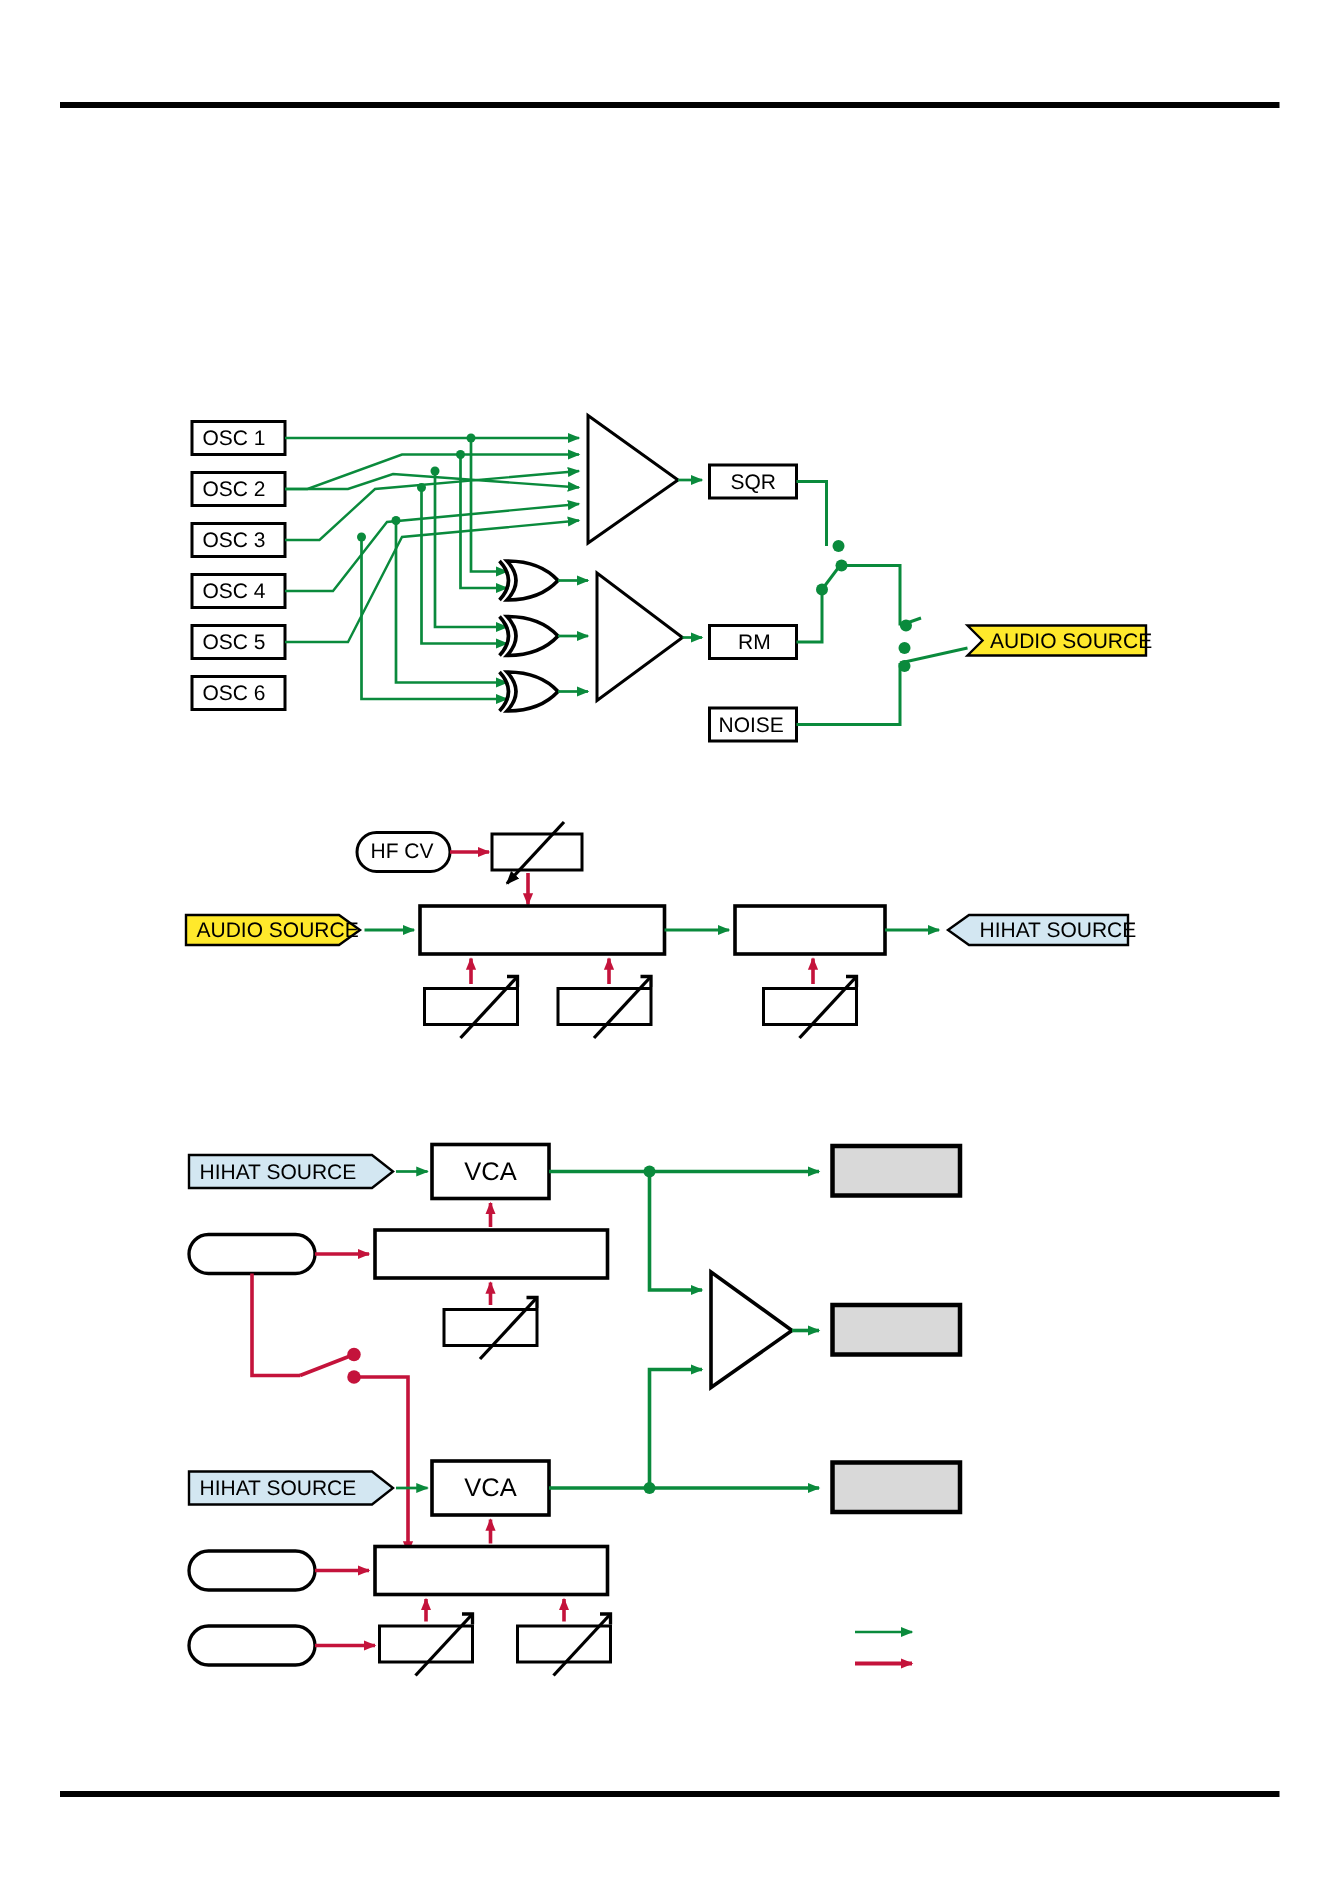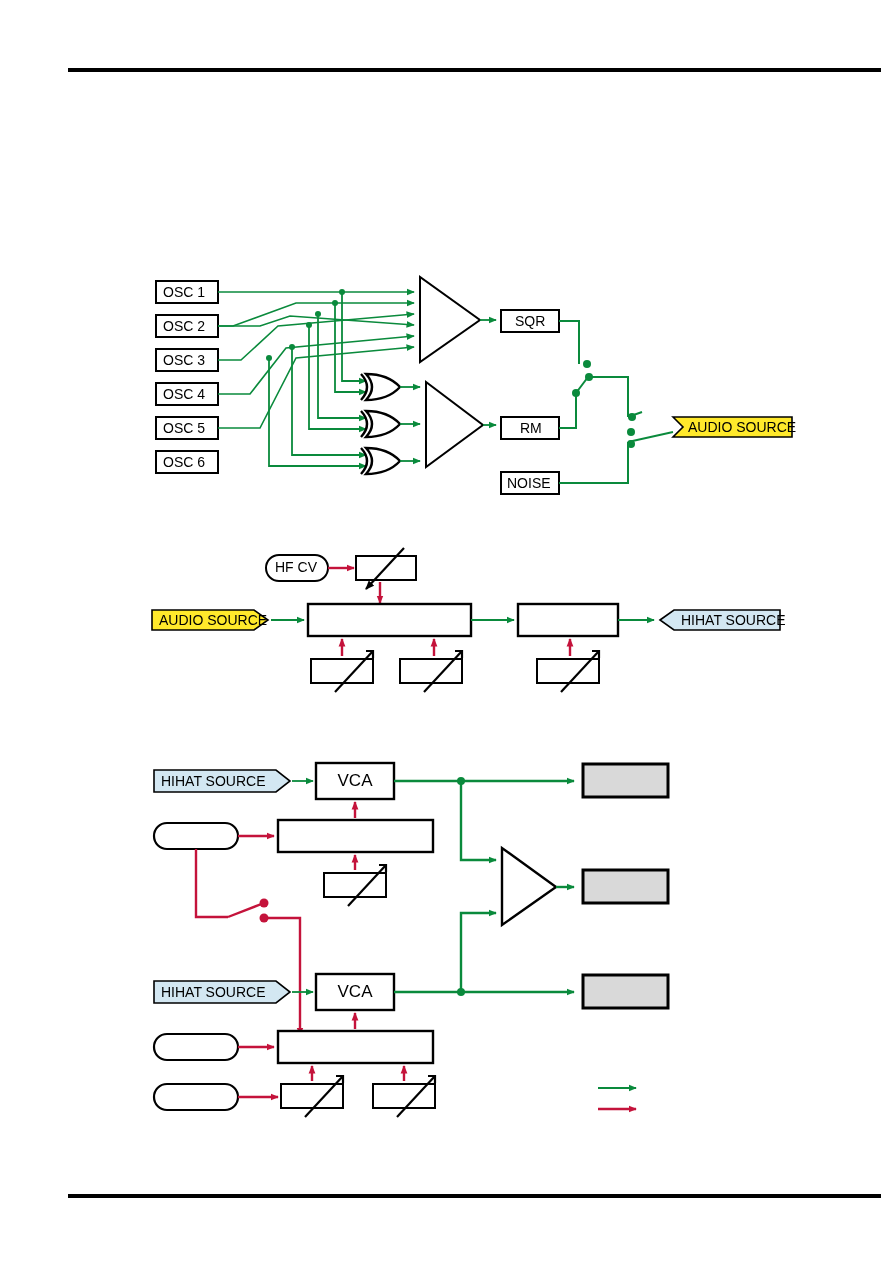--- a/index.html
+++ b/index.html
@@ -1,19 +1,19 @@
 <!DOCTYPE html>
 <html><head>
 <meta charset="utf-8">
 <title>Signal Flow Diagram</title>
 <style>
   html,body{margin:0;padding:0;background:#ffffff;}
   body{width:893px;height:1263px;position:relative;
        font-family:"Liberation Sans","DejaVu Sans",sans-serif;overflow:hidden;}
-  #page{position:absolute;left:0;top:0;width:820px;height:1263px;padding-left:28px;}
+  #page{position:absolute;left:0;top:0;width:820px;height:1263px;}
   svg{display:block;}
   .blk-text{font-family:"Liberation Sans","DejaVu Sans",sans-serif;
             font-size:14px;fill:#000;dominant-baseline:middle;}
   .tag-text{font-family:"Liberation Sans","DejaVu Sans",sans-serif;
             font-size:14px;fill:#000;dominant-baseline:middle;}
   .vca-text{font-family:"Liberation Sans","DejaVu Sans",sans-serif;
             font-size:17px;fill:#000;dominant-baseline:middle;text-anchor:middle;}
 </style>
 </head>
 <body>

